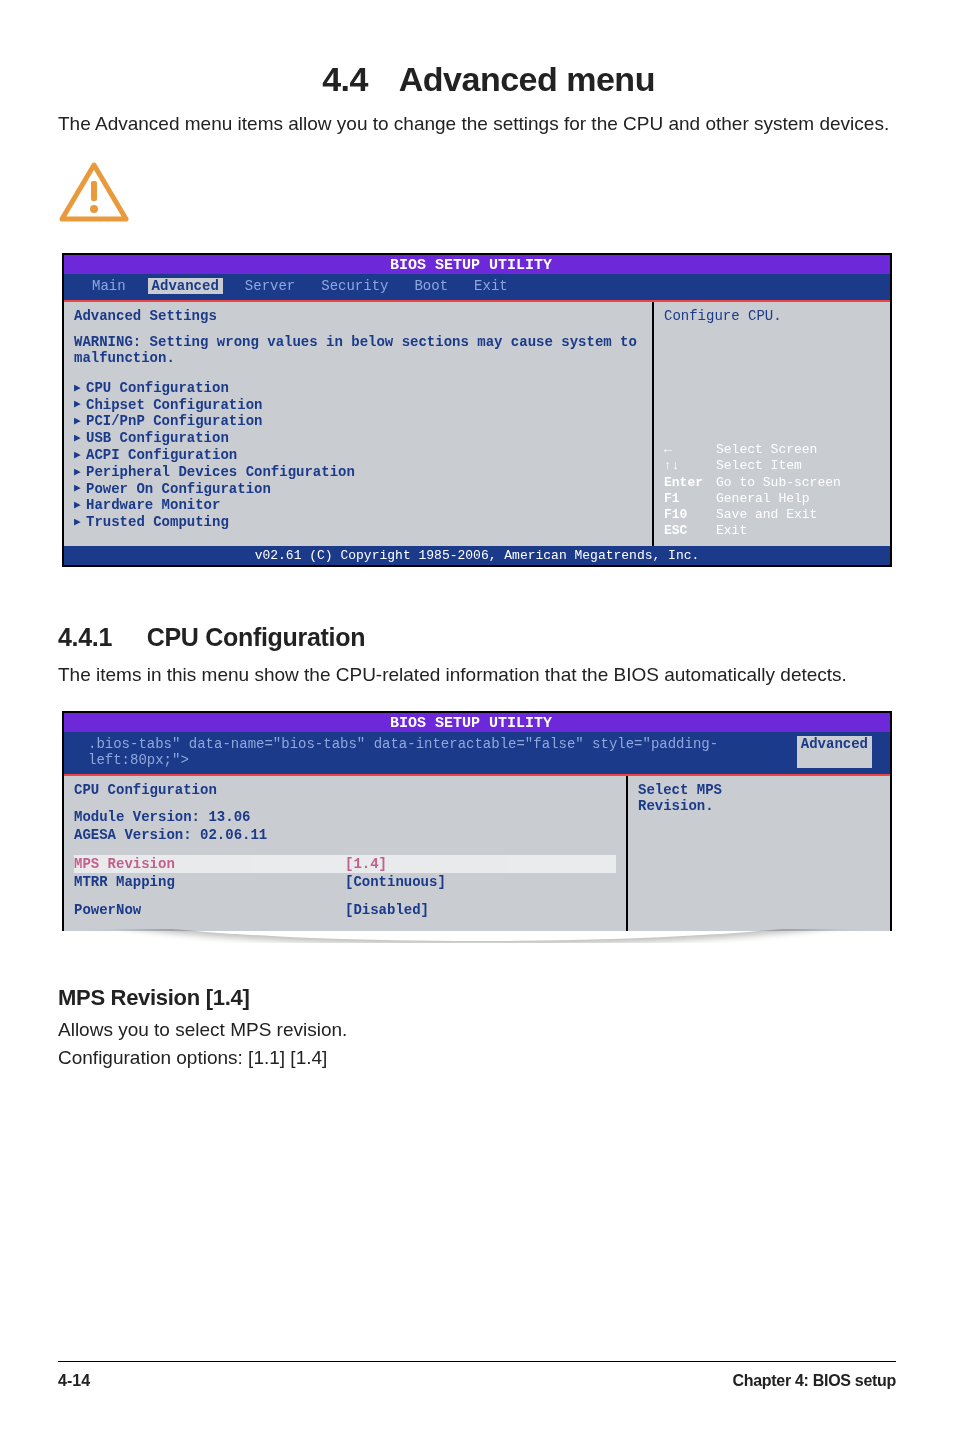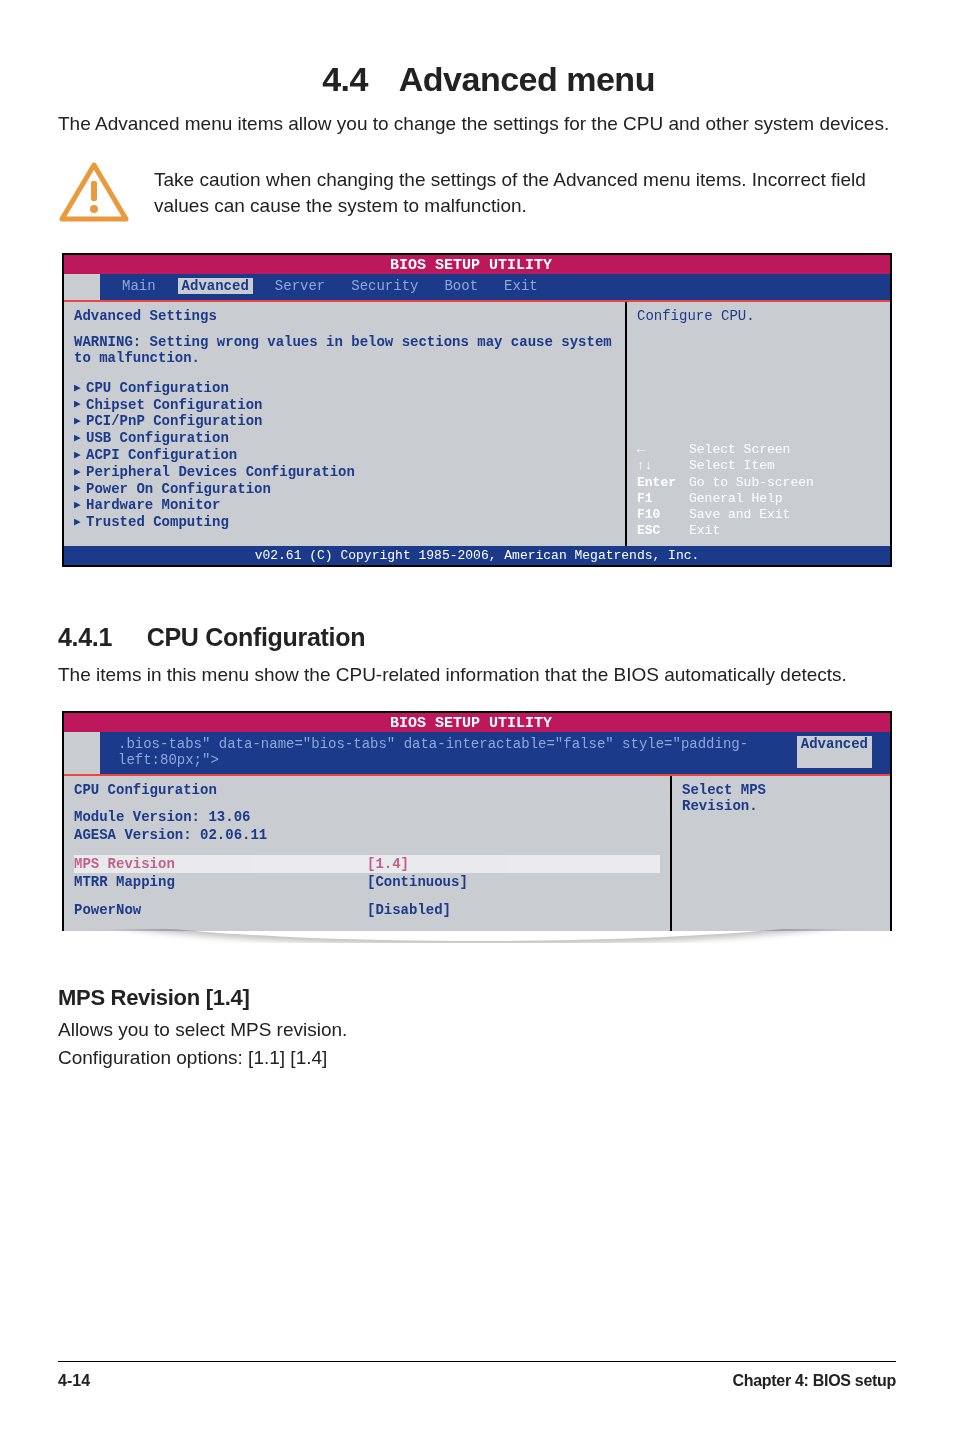--- a/index.html
+++ b/index.html
@@ -4,42 +4,42 @@
   <style>
     * { margin: 0; padding: 0; box-sizing: border-box; }
     body { width: 954px; height: 1438px; background: #fff; font-family: Arial, Helvetica, sans-serif; color: #222; padding: 60px 58px 0 58px; position: relative; }
     h1 { font-size: 34px; font-weight: 900; margin-bottom: 12px; letter-spacing: -0.5px; text-align: center; }
     h1 .num { display: inline-block; min-width: 92px; }
     .body-text { font-size: 19px; line-height: 1.35; margin-bottom: 24px; }
     .caution-box { display: flex; align-items: center; gap: 24px; margin: 18px 0 28px 0; }
     .caution-icon { width: 72px; height: 64px; flex-shrink: 0; }
     .caution-text { font-size: 19px; line-height: 1.35; }
     .bios-frame { border: 2px solid #000; background: #c9ccd1; margin: 0 4px 0 4px; }
-    .bios-title { background: #be185d; color: #fff; text-align: center; font-family: "Courier New", monospace; font-weight: bold; font-size: 15px; padding: 2px 12px 0 0; }
-    .bios-tabs { background: #1b3a8a; padding: 4px 18px 6px 18px; font-family: "Courier New", monospace; font-size: 14px; color: #8ea8dd; display: flex; gap: 18px; margin-left: 36px; }
+    .bios-title { background: #6d28d9; color: #fff; text-align: center; font-family: "Courier New", monospace; font-weight: bold; font-size: 15px; padding: 2px 12px 0 0; }
+    .bios-tabs { background: #1b3a8a; padding: 4px 18px 6px 24px; font-family: "Courier New", monospace; font-size: 14px; color: #8ea8dd; display: flex; gap: 18px; }
     .bios-tabs .tab { padding: 0 4px; }
     .bios-tabs .tab.selected { background: #c9ccd1; color: #1b3a8a; font-weight: bold; }
     .bios-body { display: flex; border-top: 2px solid #ef4444; min-height: 246px; }
     .bios-left { flex: 1; border-right: 2px solid #000; padding: 6px 10px; font-family: "Courier New", monospace; font-size: 14px; color: #1b3a8a; }
-    .bios-right { width: 263px; padding: 6px 10px; font-family: "Courier New", monospace; font-size: 14px; color: #1b3a8a; position: relative; }
+    .bios-right { width: 236px; padding: 6px 10px; font-family: "Courier New", monospace; font-size: 14px; color: #1b3a8a; position: relative; }
     .bios-section-title { font-weight: bold; margin-bottom: 10px; }
     .bios-warning { font-weight: bold; margin-bottom: 14px; line-height: 1.15; }
     .bios-menu-item { display: flex; align-items: center; line-height: 1.2; }
     .bios-arrow { width: 12px; font-size: 11px; }
     .bios-menu-label { font-weight: bold; }
     .bios-help-top { font-weight: normal; color: #1b3a8a; }
     .bios-nav { position: absolute; bottom: 6px; left: 10px; right: 10px; font-size: 13px; line-height: 1.25; color: #fff; }
     .bios-nav-row { display: flex; }
     .bios-nav-key { width: 52px; font-weight: bold; }
     .bios-footer { background: #1b3a8a; color: #fff; text-align: center; font-family: "Courier New", monospace; font-size: 13px; padding: 2px 0; }
     h2 { font-size: 25px; font-weight: 900; margin: 56px 0 10px 0; letter-spacing: -0.3px; }
     h2 .num { display: inline-block; min-width: 82px; }
     .bios2-body .bios-left { display: grid; grid-template-columns: 1fr 1fr; row-gap: 0; padding-bottom: 12px; }
     .bios2-body .full { grid-column: 1 / 3; }
-    .bios2-body .bios-right { width: 218px; border-radius: 17px; }
+    .bios2-body .bios-right { width: 262px; border-radius: 17px; }
     .cpu-row { font-weight: bold; line-height: 1.3; }
     .cpu-row.selected { background: #fff; color: #be185d; }
     .cpu-row.dim { opacity: 0.6; }
     h3 { font-size: 22px; font-weight: 900; margin: 42px 0 6px 0; letter-spacing: -0.3px; }
     .page-footer { position: absolute; bottom: 48px; left: 58px; right: 58px; border-top: 1px solid #000; padding-top: 10px; display: flex; justify-content: space-between; font-size: 16px; font-weight: 900; gap: 36px; }
     .page-footer .right { letter-spacing: -0.3px; }
     .curve { height: 14px; position: relative; overflow: hidden; margin-top: -2px; }
     .curve::before { content: ""; position: absolute; top: -28px; left: -8px; right: -8px; height: 40px; border-radius: 0 0 50% 50% / 0 0 100% 100%; box-shadow: 0 4px 6px rgba(0,0,0,0.25); }
   </style>
 </head>
@@ -51,21 +51,20 @@
 </h1>
 
 <p class="body-text">The Advanced menu items allow you to change the settings for the CPU and other system devices.</p>
 
 <div class="caution-box">
   <svg class="caution-icon" viewBox="0 0 72 64">
     <polygon points="36,4 68,58 4,58" fill="none" stroke="#e89a3c" stroke-width="5" stroke-linejoin="round"></polygon>
     <rect x="33" y="20" width="6" height="20" fill="#e89a3c" rx="2"></rect>
     <circle cx="36" cy="48" r="4" fill="#e89a3c"></circle>
   </svg>
-  <p class="caution-text">Take caution when changing the settings of the Advanced menu items. Incorrect field values can cause the system to malfunction.</p>
 </div>
 
 <div class="bios-frame">
   <div class="bios-title">BIOS SETUP UTILITY</div>
   <div class="bios-tabs">
     <span class="tab">Main</span>
     <span class="tab selected">Advanced</span>
     <span class="tab">Server</span>
     <span class="tab">Security</span>
     <span class="tab">Boot</span>

